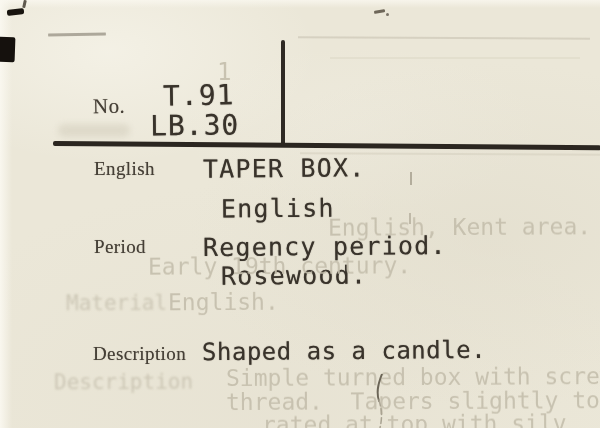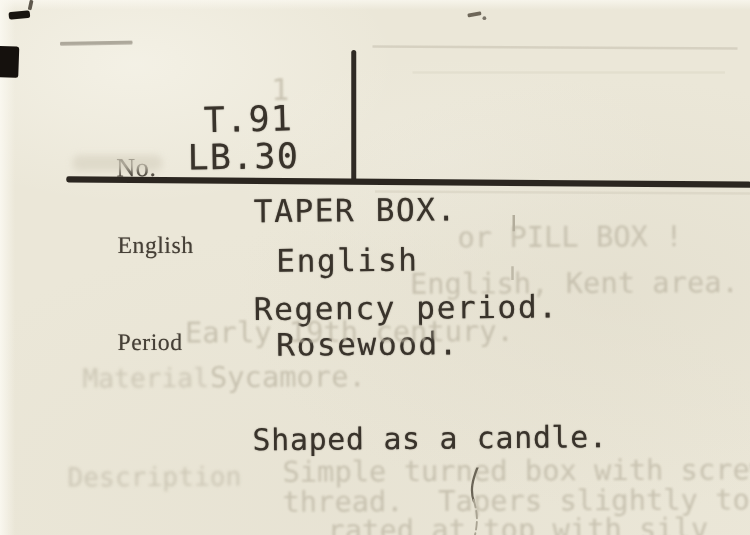--- a/index.html
+++ b/index.html
@@ -11,21 +11,21 @@
       linear-gradient(180deg, rgba(250,248,240,.8), rgba(250,248,240,0) 8px),
       radial-gradient(ellipse 300px 160px at 18% 12%, rgba(249,247,238,.6), transparent 70%),
       radial-gradient(ellipse 420px 240px at 82% 55%, rgba(223,218,201,.5), transparent 72%),
       radial-gradient(ellipse 500px 300px at 45% 95%, rgba(227,222,206,.45), transparent 75%),
       radial-gradient(ellipse 260px 120px at 60% 30%, rgba(240,237,226,.4), transparent 70%);
     font-family:"DejaVu Sans Mono", monospace;
   }
   .serif-label{
     position:absolute; font-family:"Liberation Serif","DejaVu Serif",serif;
     font-size:19px; color:#453f36; letter-spacing:.4px; line-height:1;
-    text-shadow:0 0 .7px rgba(60,52,42,.5); white-space:pre;margin-top:28px;
+    text-shadow:0 0 .7px rgba(60,52,42,.5); white-space:pre;
   }
   .typed{
     position:absolute; font-family:"DejaVu Sans Mono",monospace;
     color:#39332b; line-height:1; white-space:pre;
     text-shadow:0 0 1px rgba(45,38,30,.6);
     transform:rotate(-0.5deg);
   }
   .ghost{
     position:absolute; font-family:"DejaVu Sans Mono",monospace;
     color:#c5bfad; line-height:1; white-space:pre;
@@ -64,28 +64,28 @@
   <div class="serif-label" style="left:94px;top:159px;">English</div>
   <div class="typed" style="left:203px;top:156px;font-size:25px;letter-spacing:1.2px;">TAPER BOX.</div>
 
   <div class="typed" style="left:221px;top:196px;font-size:25px;letter-spacing:1.2px;">English</div>
 
   <div class="serif-label" style="left:94px;top:237px;text-align:right;">Period</div>
   <div class="typed" style="left:203px;top:234px;font-size:25px;letter-spacing:1.2px;">Regency period.</div>
 
   <div class="typed" style="left:221px;top:263px;font-size:25px;letter-spacing:1.2px;">Rosewood.</div>
 
+  <div class="serif-label" style="left:93px;top:344px;">Description</div>
   <div class="typed" style="left:202px;top:339px;font-size:24px;letter-spacing:.5px;">Shaped as a candle.</div>
 
   <div class="ghost" style="left:217px;top:60px;font-size:24px;">1</div>
-  <div class="ghost" style="left:366px;top:179px;font-size:23px;">or PILL BOX !</div>
   <div class="ghost" style="left:328px;top:216px;font-size:23px;">English, Kent area.</div>
   <div class="ghost" style="left:148px;top:255px;font-size:23px;">Early 19th century.</div>
   <div class="ghost" style="left:66px;top:293px;font-size:21px;filter:blur(1.1px);opacity:.8;">Material</div>
-  <div class="ghost" style="left:168px;top:291px;font-size:23px;">Sycamore.</div>
+  <div class="ghost" style="left:168px;top:291px;font-size:23px;">English.</div>
   <div class="ghost" style="left:54px;top:372px;font-size:21px;filter:blur(1.2px);opacity:.8;">Description</div>
   <div class="ghost" style="left:226px;top:366px;font-size:23px;">Simple turned box with screw-</div>
   <div class="ghost" style="left:226px;top:390px;font-size:23px;">thread.  Tapers slightly to th</div>
   <div class="ghost" style="left:262px;top:413px;font-size:23px;">rated at top with silv</div>
 
   <div class="artifact" style="left:410px;top:172px;width:2px;height:13px;background:#b3ad9c;"></div>
   <div class="artifact" style="left:409px;top:213px;width:2px;height:11px;background:#bfb9a8;"></div>
 
   <svg class="artifact" style="left:368px;top:374px;" width="26" height="54" viewBox="0 0 26 54">
     <path d="M14,0 C10,10 8,18 11,27" fill="none" stroke="#6b6557" stroke-width="1.8" stroke-linecap="round"></path>

